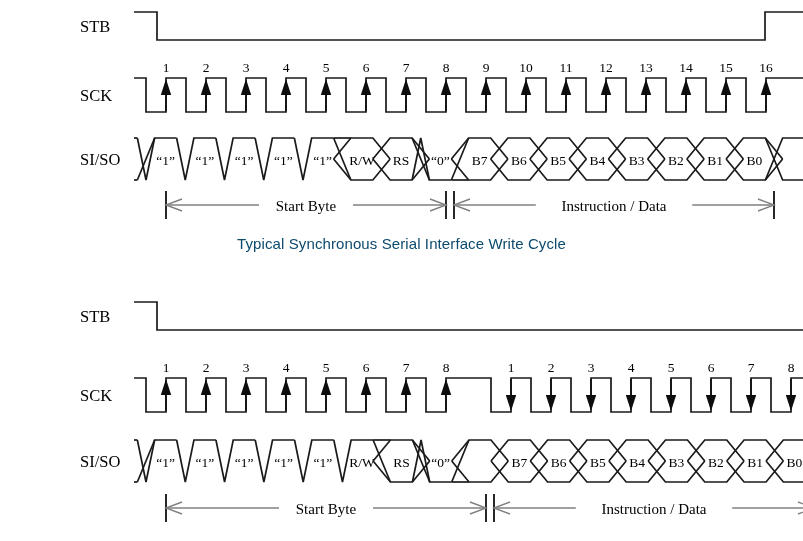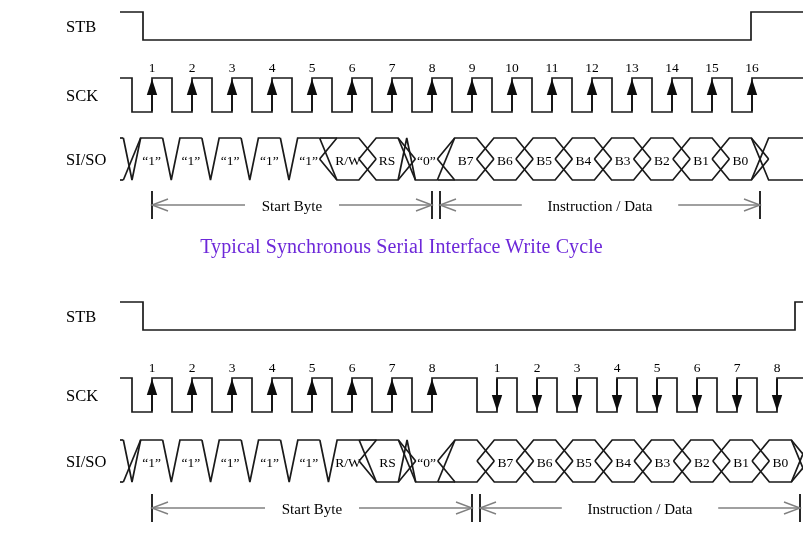--- a/index.html
+++ b/index.html
@@ -16,32 +16,32 @@
     color: #000000;
     position: relative;
   }
   .page {
     position: relative;
     width: 803px;
     height: 541px;
   }
   .diagram-block {
     position: absolute;
-    left: 4px;
+    left: 18px;
     width: 710px;
     padding-left: 44px;
   }
   #diagram-1 { top: 0px;   height: 230px; }
   #caption-1 { position: absolute; top: 235px; left: 0; width: 803px; text-align: center; }
   #diagram-2 { top: 288px; height: 253px; }
 
   .caption-text {
-    font-family: Liberation Serif, serif;
-    font-size: 20px;
-    color: #6d28d9;
+    font-family: Liberation Sans, sans-serif;
+    font-size: 15px;
+    color: #0c4a6e;
     letter-spacing: 0.1px;
     white-space: nowrap;
   }
   svg { display: block; }
   .wf-line {
     fill: none;
     stroke: #1a1a1a;
     stroke-width: 1.7;
     stroke-linejoin: miter;
     stroke-linecap: butt;

